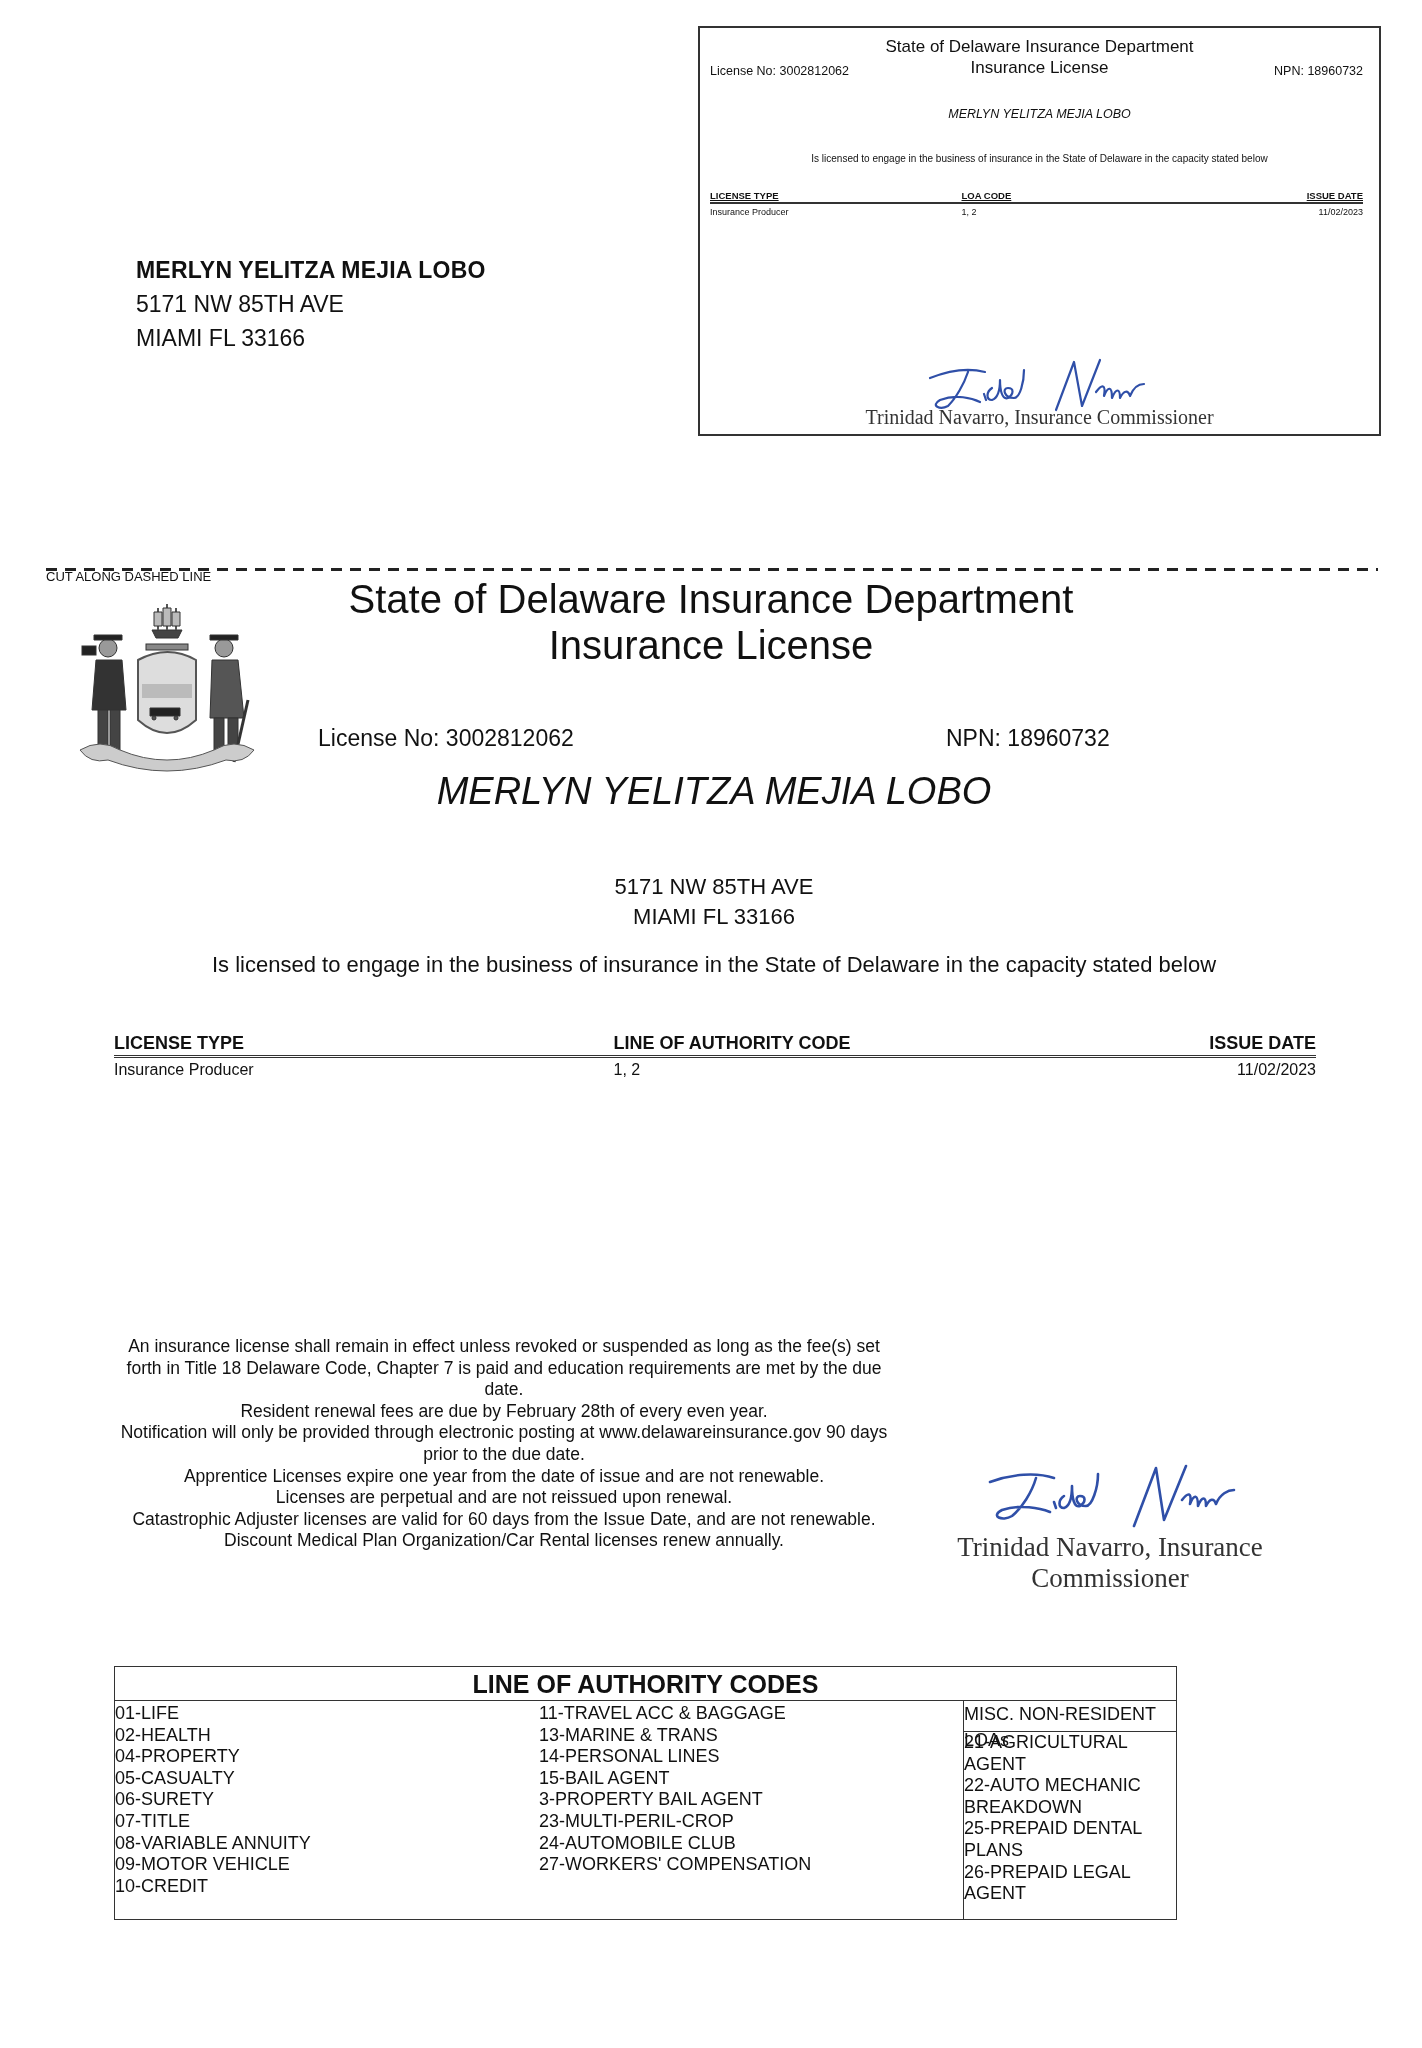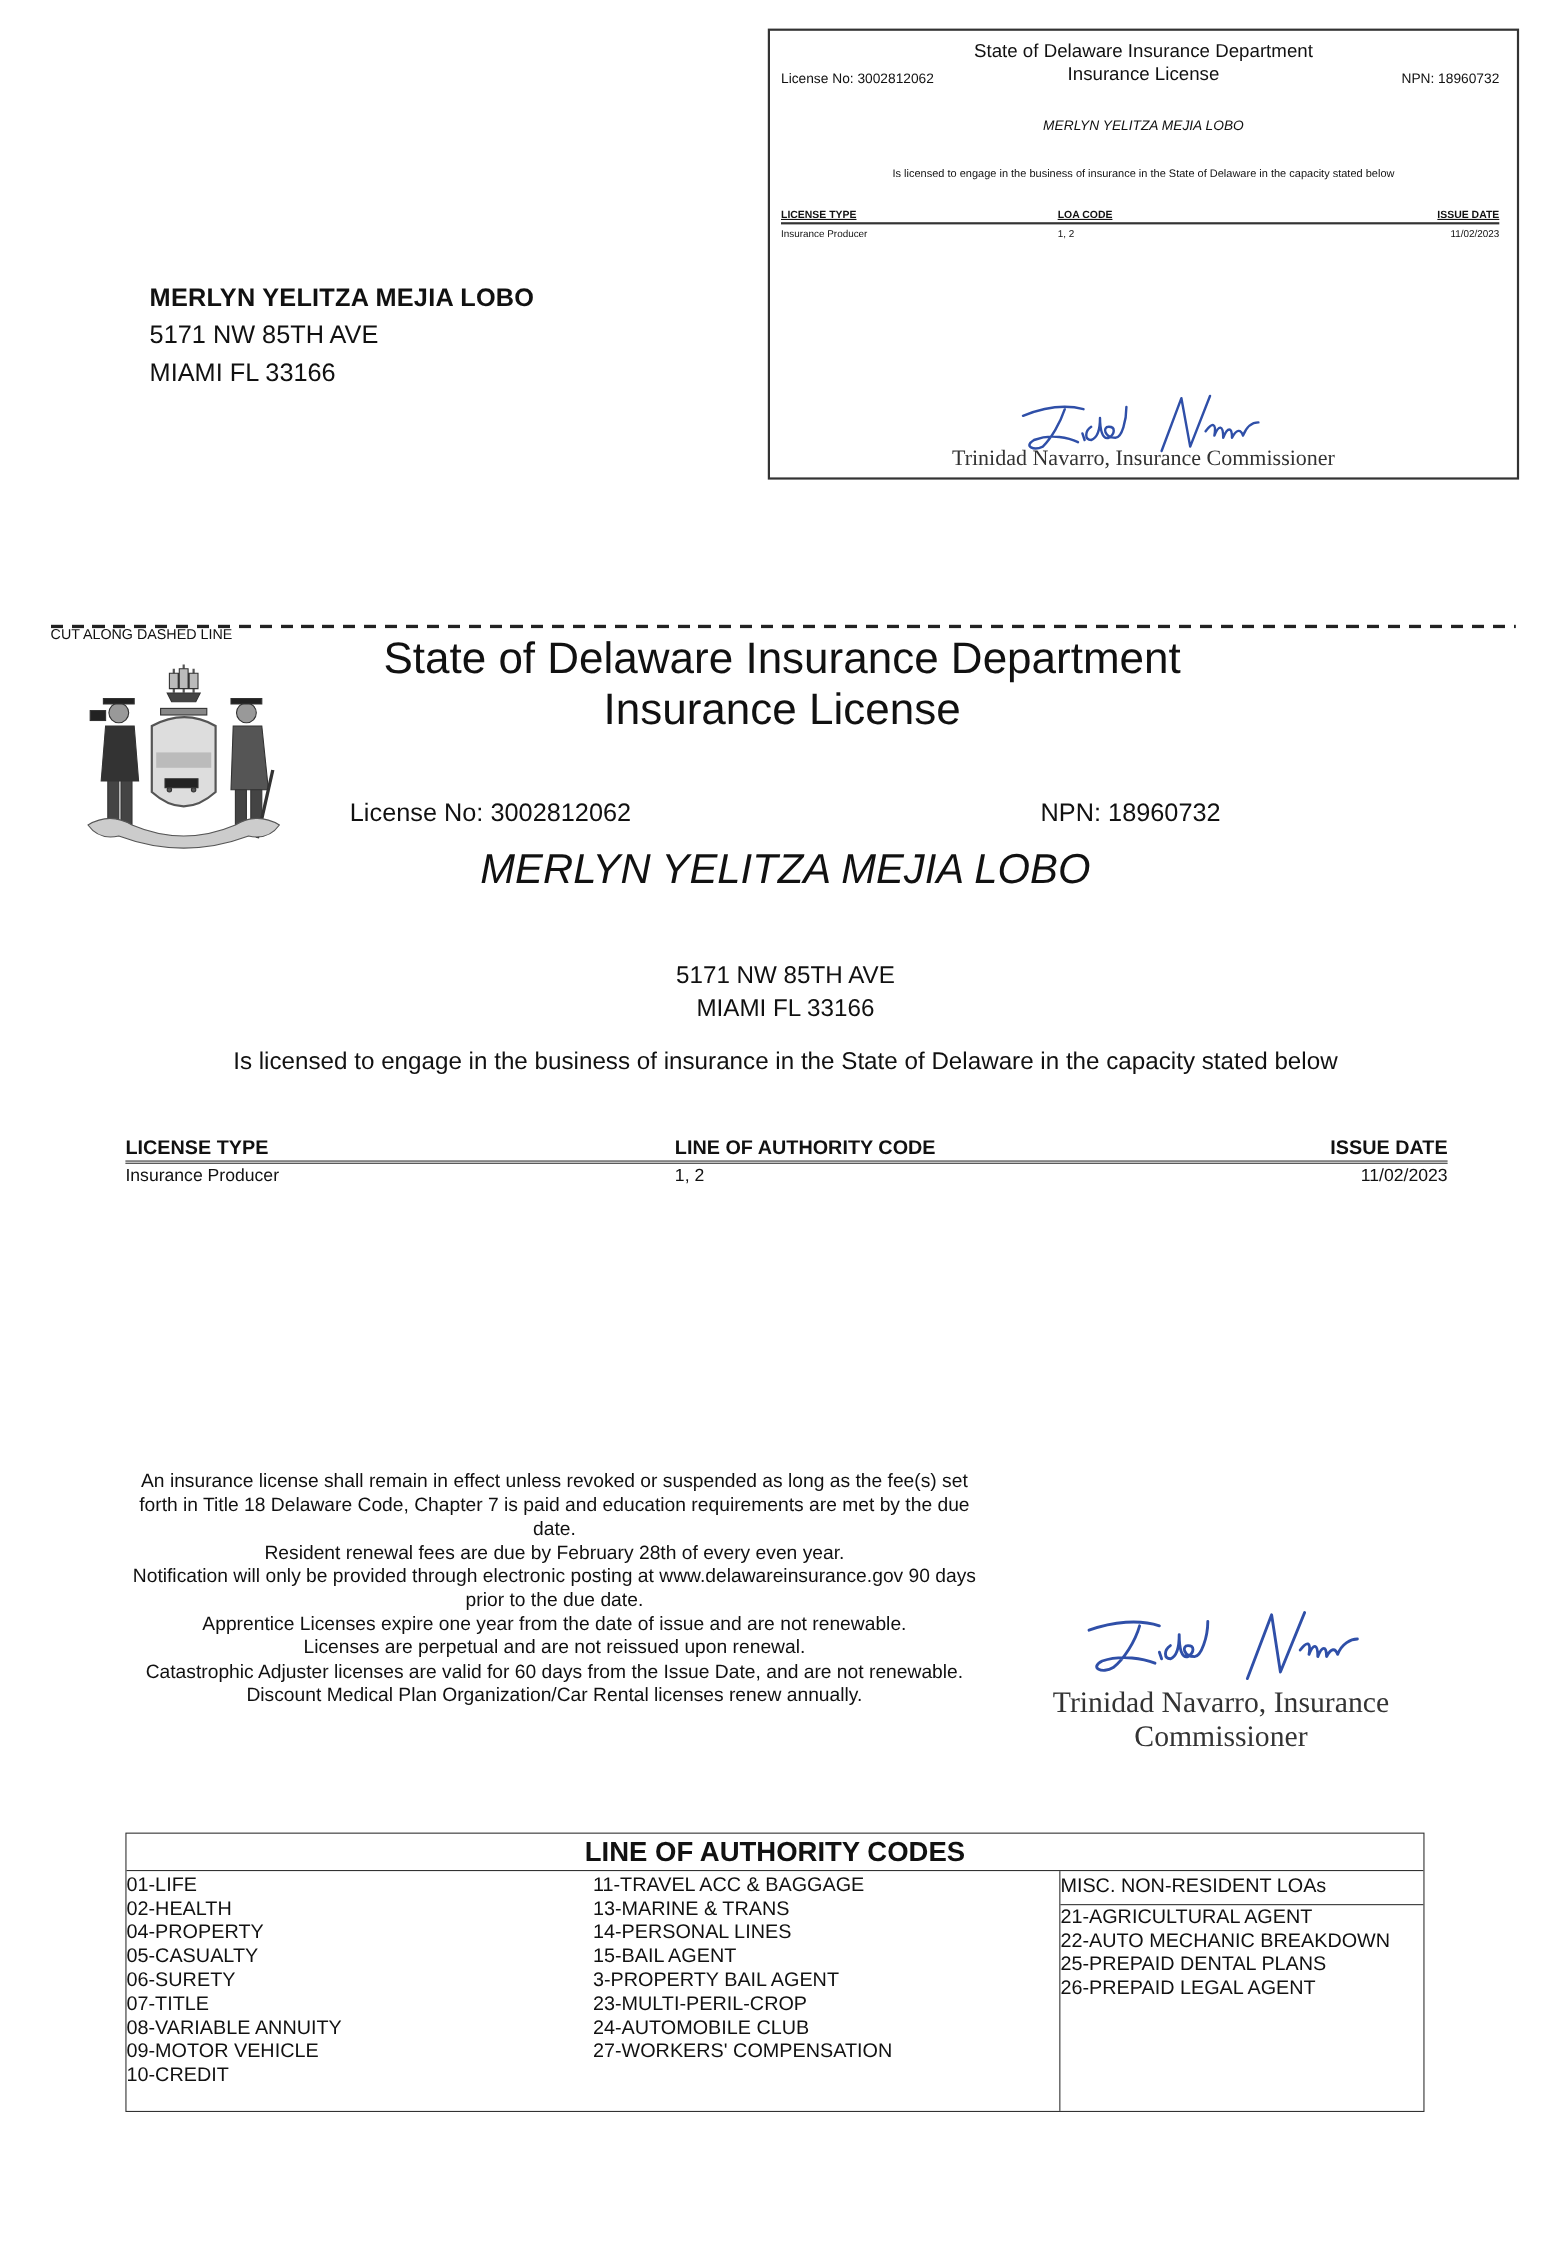--- a/index.html
+++ b/index.html
@@ -46,21 +46,21 @@
   .lt-row { display: flex; justify-content: space-between; padding-top: 3px; font-size: 16px; }
   .lt-a { width: 497px; } .lt-b { width: 400px; } .lt-c { width: 300px; text-align: right; }
 
   .notes { left: 114px; top: 1336px; width: 780px; font-size: 17.5px; line-height: 21.6px; }
   .notes p { margin: 0; text-align: center; }
 
   .sig2 { left: 950px; top: 1460px; width: 380px; height: 80px; }
   .sig2-text { left: 880px; width: 460px; top: 1532px; text-align: center; font-family: "Liberation Serif", serif; font-size: 27px; color: #333; }
 
   
-  .loa { left: 114px; top: 1666px; width: 1181px; height: 254px; border: 1.5px solid #333; }
+  .loa { left: 114px; top: 1666px; width: 1063px; height: 254px; border: 1.5px solid #333; }
   .loa-title { position: absolute; left: 0; right: 0; top: 0; height: 34px; text-align: center; font-weight: bold; font-size: 25px; line-height: 34px; border-bottom: 1.5px solid #333; }
   .loa-col { position: absolute; top: 36px; font-size: 18px; line-height: 21.6px; }
   .loa-col1 { left: 0; }
   .loa-col2 { left: 424px; }
   .loa-col3 { left: 848px; top: 34px; bottom: 0; right: 0; border-left: 1.5px solid #333; }
   .loa-misc-hdr { font-size: 18px; height: 31px; line-height: 26px; border-bottom: 1.5px solid #333; }
   .loa-misc-list { padding-top: 0; }
 </style>
 </head>
 <body>

